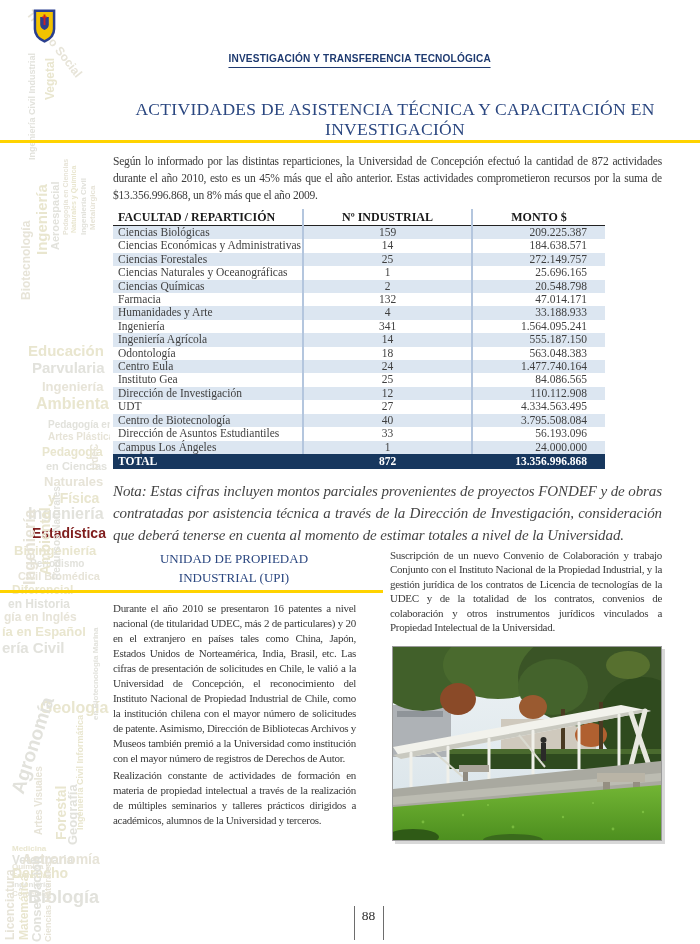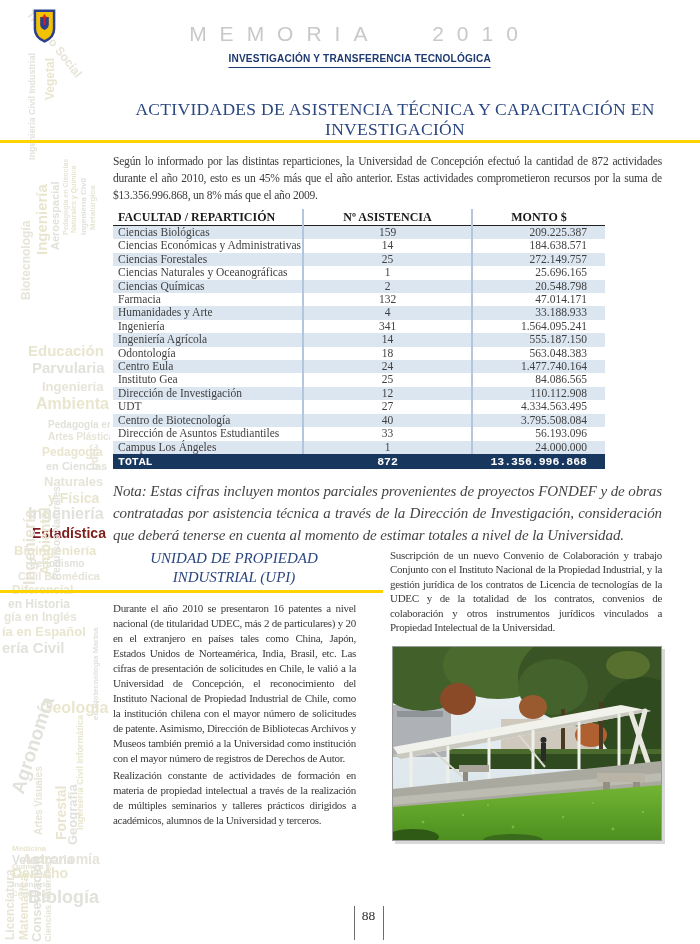--- a/index.html
+++ b/index.html
@@ -36,28 +36,28 @@
   .tbl th{font-size:12px;font-weight:bold;color:#1a1a1a;height:16px;
     border-bottom:1.5px solid #222;padding:0;}
   .tbl th.c0{text-align:left;padding-left:5px;}
   .tbl th.c1,.tbl th.c2{text-align:center;}
   .tbl td{height:13.4px;padding:0;line-height:13.4px;}
   .tbl td.c0{text-align:left;padding-left:5px;border-right:2px solid #b4c6de;}
   .tbl td.c1{text-align:center;border-right:2px solid #b4c6de;}
   .tbl td.c2{text-align:right;padding-right:18px;}
   .tbl th.c0,.tbl th.c1{border-right:2px solid #b4c6de;}
   .tbl tr.stripe{background:#dce6f1;}
-  .tbl tr.total{background:#17375e;color:#ffffff;font-weight:bold;font-family:Liberation Mono, monospace;}
+  .tbl tr.total{background:#17375e;color:#ffffff;font-weight:bold;}
   .tbl tr.total td{border-right:none;height:15px;line-height:15px;}
   
   .note{position:absolute;left:113px;top:480px;width:549px;font-style:italic;
     font-size:15px;line-height:22px;letter-spacing:-0.1px;color:#454545;text-align:justify;}
   
   .upi-heading{position:absolute;left:113px;top:549px;width:242px;text-align:center;
-    color:#2b4780;font-size:15px;line-height:19px;font-style:italic;}
+    color:#2b4780;font-size:13px;line-height:19px;}
   .rule-upi{left:0;top:590px;width:383px;}
   .colcopy{font-size:11px;line-height:15px;letter-spacing:-0.3px;color:#3b3b3b;text-align:justify;position:absolute;}
   .upi-p1{left:113px;top:601px;width:243px;}
   .upi-p2{left:113px;top:768px;width:243px;}
   .upi-right{left:390px;top:548px;width:272px;line-height:14.4px;}
   
   .photo{position:absolute;left:392px;top:646px;width:268px;height:193px;
     border:1px solid #9a9a9a;box-shadow:3px 3px 0 #d8d8d8;}
   .photo svg{display:block;}
   
@@ -128,23 +128,20 @@
       <span class="wm-word" style="left: 76px; top: 830px; font-size: 9px; color: rgb(233, 230, 207); transform-origin: left top; transform: rotate(-90deg);">Ingeniería Civil Informática</span>
       <span class="wm-word" style="left: 92px; top: 720px; font-size: 8px; color: rgb(226, 226, 220); transform-origin: left top; transform: rotate(-90deg);">en Biotecnología Marina</span>
     </div>
 
   <svg class="logo" viewBox="0 0 24 35">
     <path d="M2 1.5 h20 v19 q0 8.5 -10 13 q-10 -4.5 -10 -13 Z" fill="#f2c200" stroke="#2a3f8f" stroke-width="2.6"></path>
     <path d="M7.5 8 h9 v8 q0 4 -4.5 5.8 q-4.5 -1.8 -4.5 -5.8 Z" fill="#2a3f8f"></path>
     <rect x="11" y="5.5" width="2" height="11" fill="#cc2222"></rect>
     <rect x="9.6" y="7.6" width="4.8" height="1.6" fill="#cc2222"></rect>
   </svg>
-  <div class="memoria">
-    <span>MEMORIA</span> <span>2010</span>
-  </div>
   <div class="section-label">
     <span>INVESTIGACIÓN Y TRANSFERENCIA TECNOLÓGICA</span>
   </div>
 
   <div class="main-title">
     <div>ACTIVIDADES DE ASISTENCIA TÉCNICA Y CAPACITACIÓN EN</div>
     <div>INVESTIGACIÓN</div>
   </div>
   <div class="rule-yellow rule-main"></div>
 
@@ -152,21 +149,21 @@
 
   <table class="tbl">
     <colgroup>
         <col>
         <col>
         <col>
       </colgroup>
     <thead>
       <tr>
         <th class="c0">FACULTAD / REPARTICIÓN</th>
-        <th class="c1">Nº ASISTENCIA</th>
+        <th class="c1">Nº INDUSTRIAL</th>
         <th class="c2">MONTO $</th>
       </tr>
     </thead>
     <tbody id="table-body">
         <tr class="stripe">
           <td class="c0">Ciencias Biológicas</td>
           <td class="c1">159</td>
           <td class="c2">209.225.387</td>
         </tr>
         <tr>

